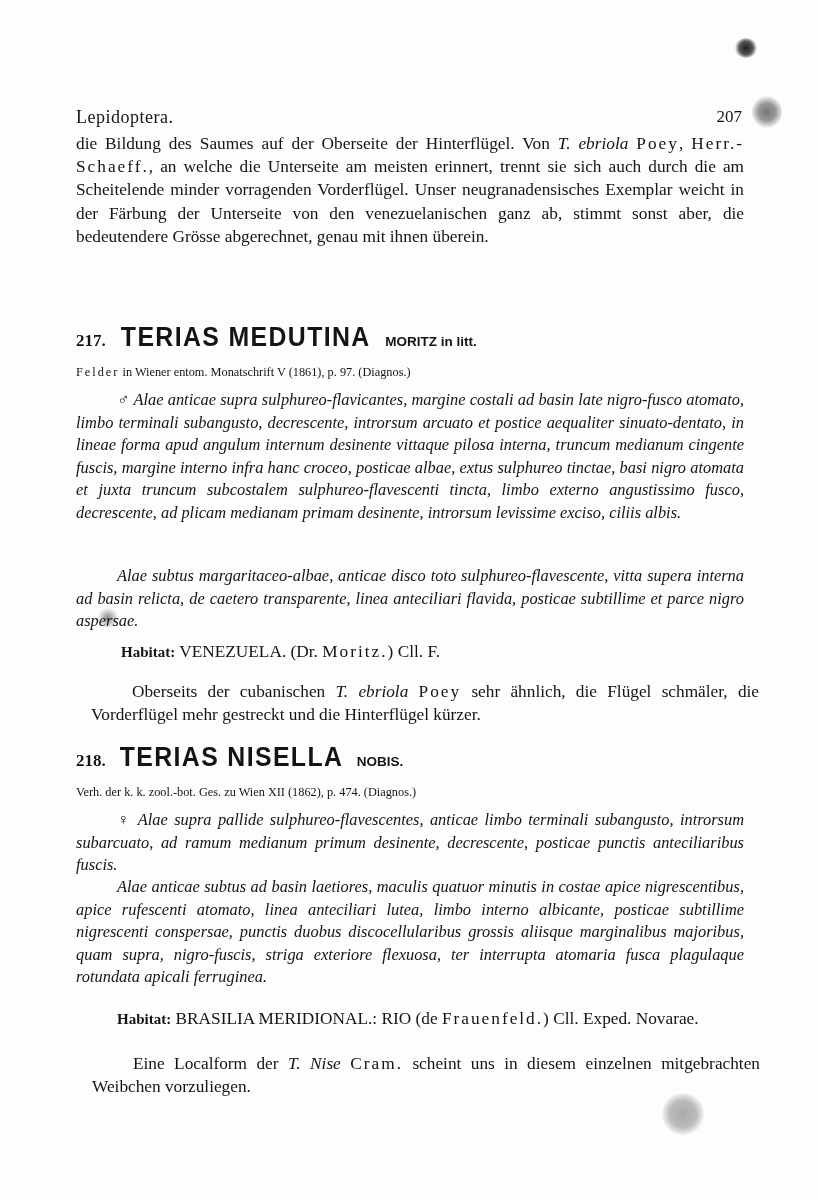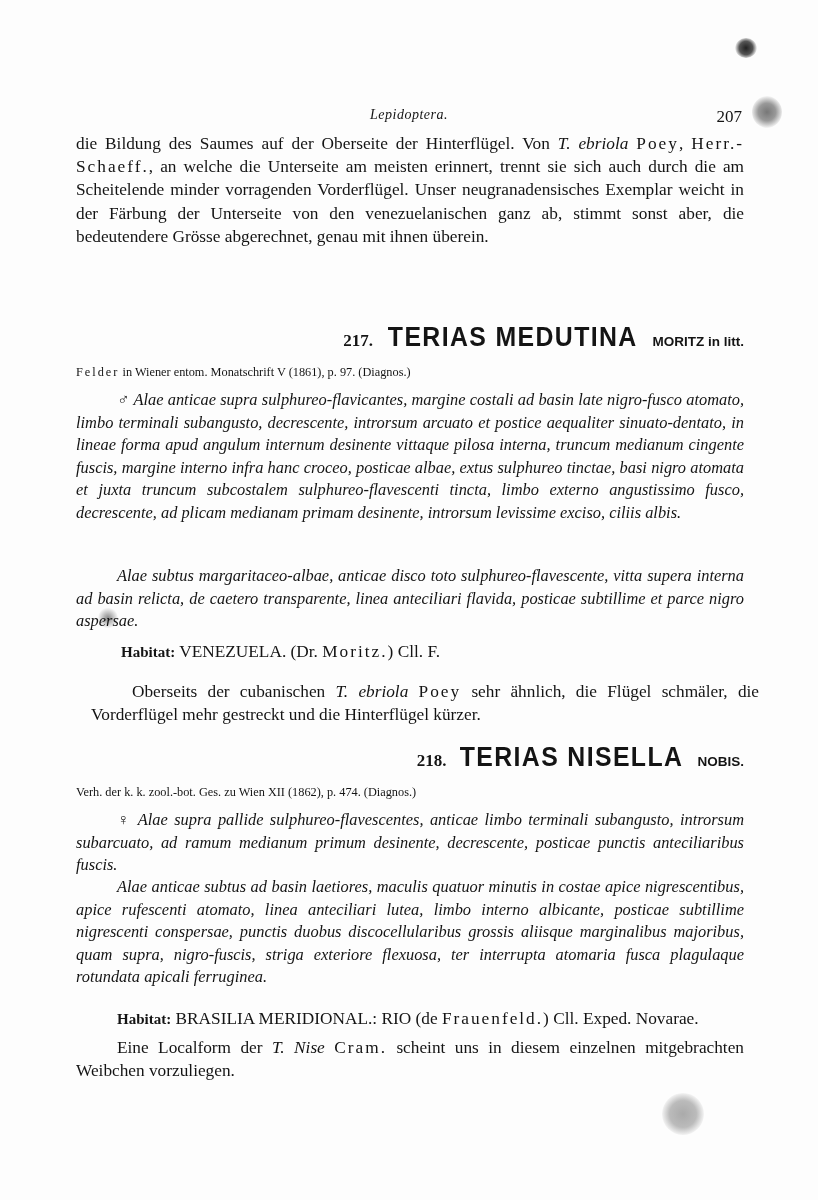--- a/index.html
+++ b/index.html
@@ -10,30 +10,30 @@
     color: #141414;
   }
   .page { position: absolute; left: 0; top: 0; width: 818px; height: 1200px; }
   .blot { position: absolute; border-radius: 50%; }
   .blot1 { left: 735px; top: 38px; width: 22px; height: 20px; background: radial-gradient(circle, #222 0%, #555 45%, rgba(120,120,120,0) 75%); }
   .blot2 { left: 752px; top: 96px; width: 30px; height: 32px; background: radial-gradient(circle, #777 0%, #999 40%, rgba(180,180,180,0) 75%); }
   .blot3 { left: 662px; top: 1093px; width: 42px; height: 42px; background: radial-gradient(circle, #aaa 0%, #bbb 45%, rgba(220,220,220,0) 75%); }
   .blot4 { left: 98px; top: 607px; width: 20px; height: 22px; background: radial-gradient(circle, #888 0%, rgba(180,180,180,0) 70%); }
 
   .running-head { position: absolute; top: 107px; left: 76px; width: 666px; height: 24px; }
-  .running-title { position: absolute; left: 0; width: 100%; text-align: center; font-style: italic; font-size: 14px; letter-spacing: 0.5px; }
+  .running-title { position: absolute; left: 0; width: 100%; text-align: left; font-size: 18px; letter-spacing: 0.5px; }
   .page-number { position: absolute; right: 0; top: 0; font-size: 17px; }
 
   .para { position: absolute; left: 76px; width: 668px; font-size: 17.3px; line-height: 23.2px; text-align: justify; }
   .para.indent { text-indent: 41px; }
   .spaced { letter-spacing: 2px; text-align: center; }
   .it { font-style: italic; }
   .bold { font-weight: bold; font-size: 15px; }
 
-  .heading { position: absolute; left: 76px; width: 668px; text-align: right; }
+  .heading { position: absolute; left: 76px; width: 668px; text-align: left; }
   .heading .num { font-size: 17px; font-weight: bold; }
   .heading .name { font-size: 27px; font-weight: bold; letter-spacing: 1.5px; font-family: "Liberation Sans", "DejaVu Sans", sans-serif; transform: scaleX(0.92); display: inline-block; }
   .heading .auth { font-size: 13.5px; font-weight: bold; font-family: "Liberation Sans", "DejaVu Sans", sans-serif; }
 
   .ref { position: absolute; left: 76px; width: 668px; font-size: 12.3px; }
 
   .latin { position: absolute; left: 76px; width: 668px; font-size: 16.4px; line-height: 22.6px; font-style: italic; text-align: justify; }
   .latin.indent { text-indent: 41px; }
   .sym { font-style: normal; }
 </style>
@@ -77,15 +77,15 @@
   </div>
 
   <div class="ref" style="top:785px;"><span>Verh. der k. k. zool.-bot. Ges. zu Wien XII (1862), p. 474. (Diagnos.)</span></div>
 
   <p class="latin indent" style="top:809px; margin:0;"><span class="sym">♀</span><span> Alae supra pallide sulphureo-flavescentes, anticae limbo terminali subangusto, introrsum subarcuato, ad ramum medianum primum desinente, decrescente, posticae punctis anteciliaribus fuscis.</span></p>
 
   <p class="latin indent" style="top:876px; margin:0;"><span>Alae anticae subtus ad basin laetiores, maculis quatuor minutis in costae apice nigrescentibus, apice rufescenti atomato, linea anteciliari lutea, limbo interno albicante, posticae subtillime nigrescenti conspersae, punctis duobus discocellularibus grossis aliisque marginalibus majoribus, quam supra, nigro-fuscis, striga exteriore flexuosa, ter interrupta atomaria fusca plagulaque rotundata apicali ferruginea.</span></p>
 
   <p class="para indent" style="top:1007px; margin:0;"><span class="bold">Habitat:</span><span> BRASILIA MERIDIONAL.: RIO (de </span><span class="spaced">Frauenfeld.</span><span>) Cll. Exped. Novarae.</span></p>
 
-  <p class="para indent" style="top:1036px; margin:0;"><span>Eine Localform der </span><span class="it">T. Nise</span> <span class="spaced">Cram.</span><span> scheint uns in diesem einzelnen mitgebrachten Weibchen vorzuliegen.</span></p>
+  <p class="para indent" style="top:1036px; margin:16px;"><span>Eine Localform der </span><span class="it">T. Nise</span> <span class="spaced">Cram.</span><span> scheint uns in diesem einzelnen mitgebrachten Weibchen vorzuliegen.</span></p>
 
 </div>
 
 </body></html>

